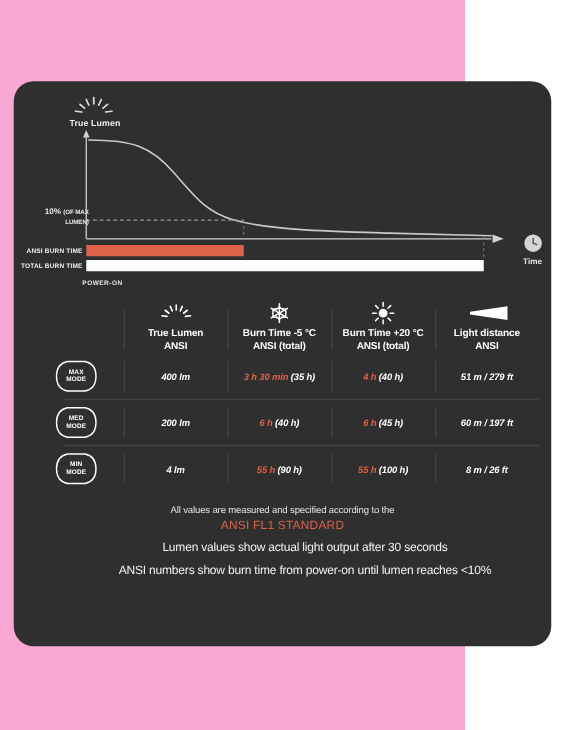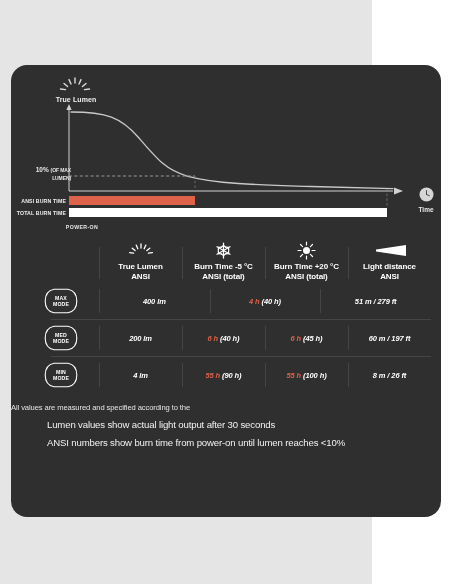--- a/index.html
+++ b/index.html
@@ -2,21 +2,21 @@
 <html><head>
 <meta charset="utf-8">
 <style>
   * { box-sizing: border-box; margin: 0; padding: 0; }
   html, body {
     width: 452px; height: 584px;
     background: #ffffff;
     font-family: "Liberation Sans", sans-serif;
     overflow: hidden;
   }
-  .page { position: relative; width: 372px; height: 584px; background: #e5e5e5; }
+  .page { position: relative; width: 372px; height: 584px; background: #f9a8d4; }
 
   .card {
     position: absolute;
     left: 11px; top: 65px;
     width: 430px; height: 452px;
     background: #2f2f2f;
     border-radius: 16px;
     color: #ffffff;
   }
 
@@ -98,21 +98,21 @@
   .badge svg { position: absolute; left: 0; top: 0; }
   .badge .btxt {
     position: absolute; left: 0; top: 0; width: 34px; height: 26px;
     display: flex; flex-direction: column; align-items: center; justify-content: center;
     font-size: 5.2px; font-weight: bold; line-height: 6px; color: #ffffff; letter-spacing: .1px;
   }
 
   .rowsep { height: 1px; background: #454545; margin: 0 0 0 28px; width: 380px; }
 
   
-  .footer { position: absolute; left: 0; top: 338px; width: 430px; }
+  .footer { position: absolute; left: 0; top: 338px; width: 430px; text-align: center; }
   .f-small { font-size: 7.6px; color: #e4e4e4; letter-spacing: -.1px; }
   .f-accent { font-size: 9.5px; color: #de6149; letter-spacing: .2px; margin-top: 3px; }
   .f-line { font-size: 9.6px; color: #f2f2f2; letter-spacing: -.15px; margin-top: 7px; padding-left: 36px; }
 </style>
 </head>
 <body>
 
 <div class="page">
   <div class="card">
 
@@ -279,20 +279,26 @@
               </div>
             </div>
           </div>
           <div class="col-d">
             <div class="dcell">
                 <span>400 lm</span>
               </div>
           </div>
           <div class="col-d">
             <div class="dcell">
+              <span class="accent">3 h 30 min</span>
+              <span class="paren">(35 h)</span>
+            </div>
+          </div>
+          <div class="col-d">
+            <div class="dcell">
               <span class="accent">4 h</span>
               <span class="paren">(40 h)</span>
             </div>
           </div>
           <div class="col-d">
             <div class="dcell">
                 <span>51 m / 279 ft</span>
               </div>
           </div>
         </div>
@@ -375,18 +381,19 @@
                 <span>8 m / 26 ft</span>
               </div>
           </div>
         </div>
 
       </div>
     </div>
 
     <div class="footer">
       <div class="f-small">All values are measured and specified according to the</div>
+      <div class="f-accent">ANSI FL1 STANDARD</div>
       <div class="f-line">Lumen values show actual light output after 30 seconds</div>
       <div class="f-line">ANSI numbers show burn time from power-on until lumen reaches &lt;10%</div>
     </div>
 
   </div>
 </div>
 
 </body></html>

